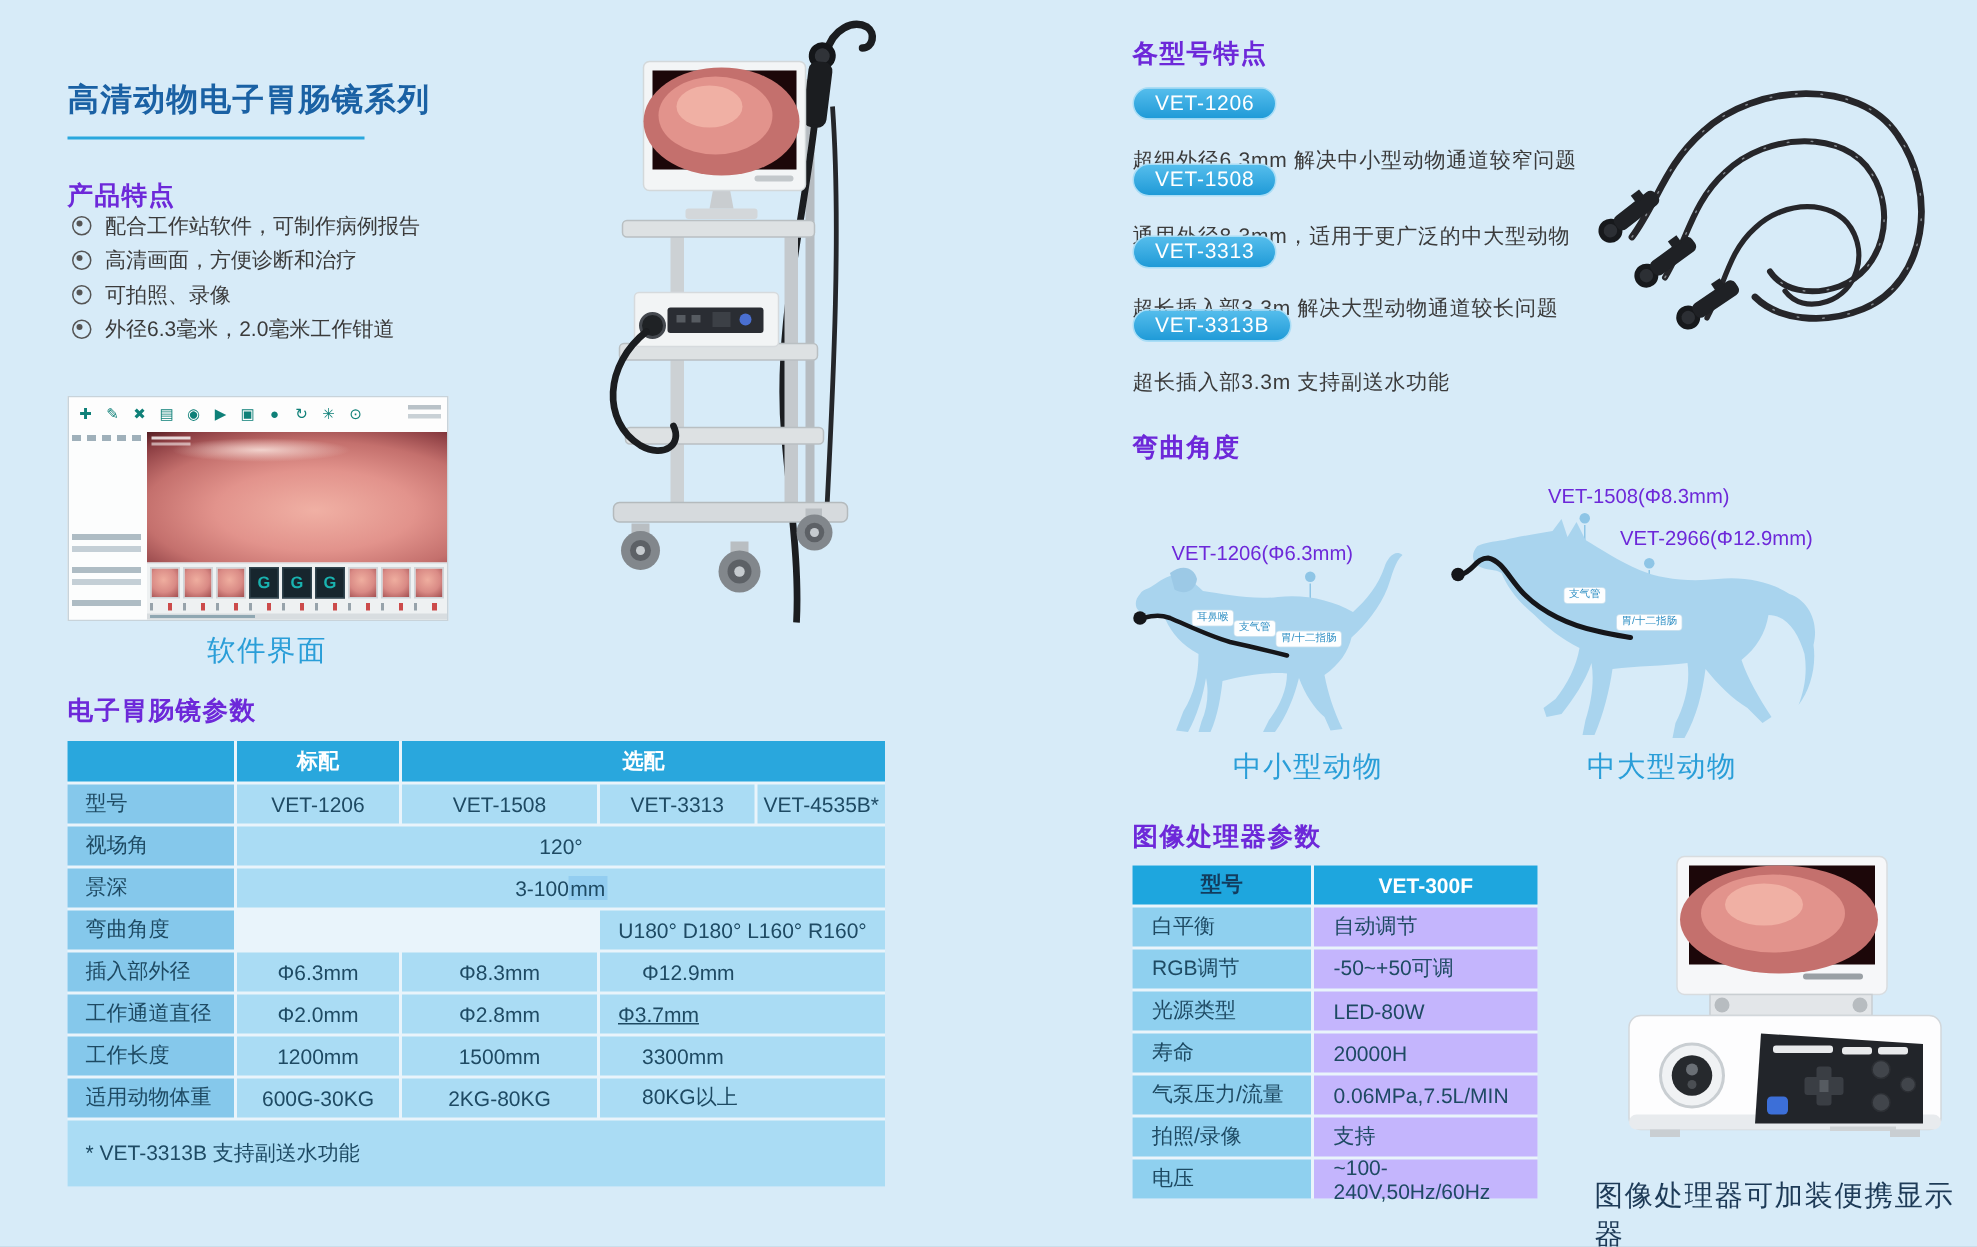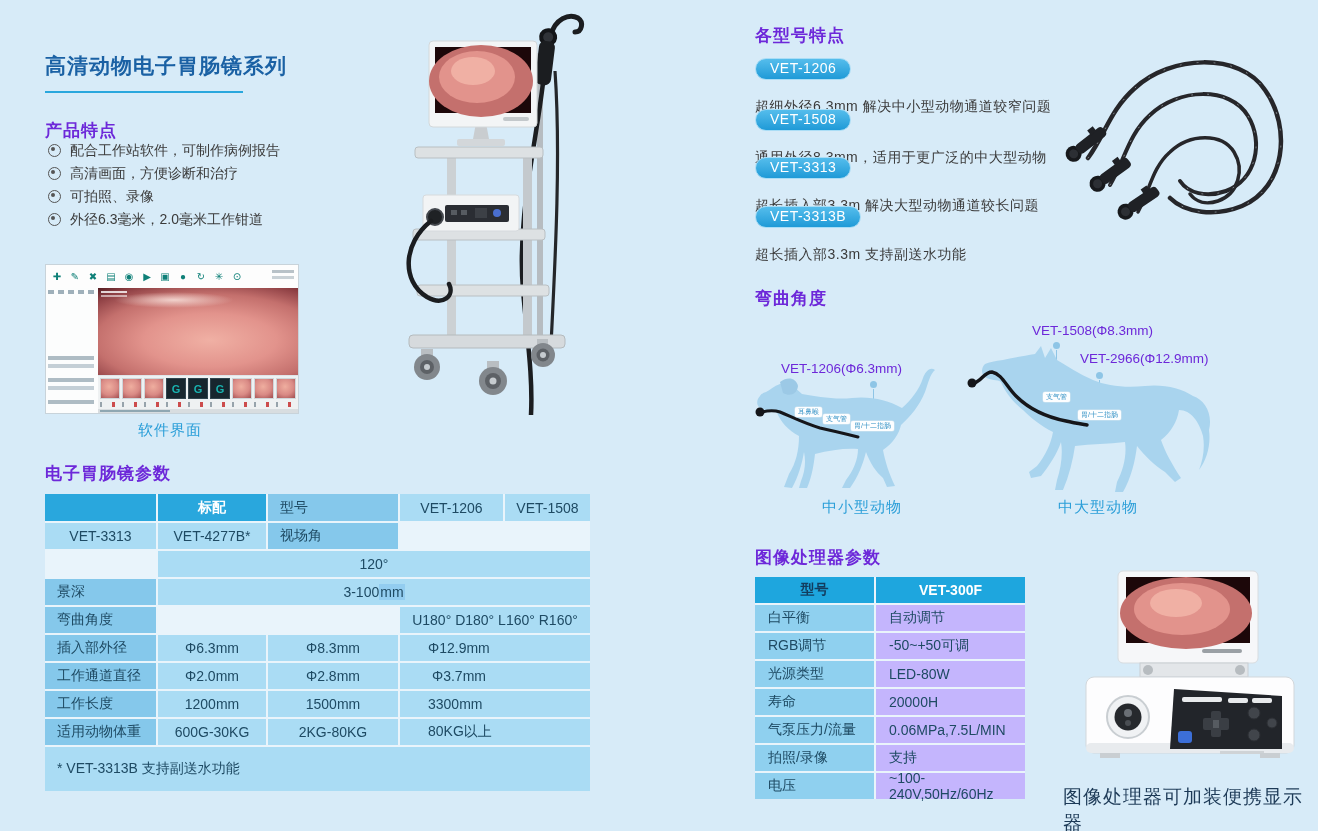--- a/index.html
+++ b/index.html
@@ -29,21 +29,21 @@
       radial-gradient(ellipse 95% 85% at 56% 58%, #f0b0a4 0%, #e2938c 35%, #c4706d 60%, #8a3c41 80%, #401318 94%, #1c0709 100%);}
   .endo-hl{position:absolute;left:8%;top:4%;width:60%;height:18%;background:radial-gradient(ellipse at 50% 50%, rgba(248,226,220,.85), rgba(248,226,220,0) 70%);}
   .sw-osd{position:absolute;left:3px;top:3px;width:26px;height:2px;background:rgba(255,255,255,.8);box-shadow:0 4px 0 rgba(255,255,255,.55);}
   .sw-strip{position:absolute;left:52px;right:0;bottom:0;height:37px;background:#eef1f2;border-top:1px solid #dfe5e9;}
   .sw-thumbs{position:absolute;left:2px;top:2px;display:flex;gap:2px;}
   .thumb{width:20px;height:21px;background:radial-gradient(circle at 45% 40%, #efae9f 0%, #d98a85 55%, #a14d4f 100%);border:1px solid #cfd6da;box-sizing:border-box;}
   .thumb.logo{background:#17262e;display:flex;align-items:center;justify-content:center;color:#19b3b0;font-size:11px;font-weight:bold;border-color:#30444e;}
   .sw-nums{position:absolute;left:2px;top:26px;width:198px;height:5px;background:repeating-linear-gradient(90deg,#97a3ab 0 2px,transparent 2px 12px,#cc4b4b 12px 15px,transparent 15px 22px);}
   .sw-scroll{position:absolute;left:0;bottom:0;right:0;height:4px;background:#d8dde0;}
   .sw-scroll::after{content:"";position:absolute;left:2px;top:1px;width:70px;height:2px;background:#8fa7b2;}
-  .caption-blue{font-size:15px;color:#2a9ed8;letter-spacing:1px;}
+  .caption-blue{font-size:19px;color:#2a9ed8;letter-spacing:1px;}
   
   .spec-table{left:45px;top:494px;display:grid;grid-template-columns:111px 108px 130px 103px 85px;grid-template-rows:27px repeat(8,26px) 44px;gap:2px;background:#e9f4fb;font-size:14px;color:#1e4a63;}
   .cell{display:flex;align-items:center;background:#aadcf4;padding:0 6px;box-sizing:border-box;}
   .cell.center{justify-content:center;padding:0;}
   .cell.lab{background:#85c8eb;padding-left:12px;}
   .cell.head{background:#29a7dd;color:#ffffff;font-weight:bold;justify-content:center;padding:0;}
   .hl{background:#93cdf0;padding:0 1px;}
   .span2a{grid-column:2 / span 2;}
   .span2b{grid-column:4 / span 2;}
   .span4{grid-column:2 / span 4;}
@@ -139,26 +139,27 @@
       <div class="sw-nums"></div>
       <div class="sw-scroll"></div>
     </div>
   </div>
   <div class="abs caption-blue" style="left:138px;top:421px;">软件界面</div>
 
   <div class="abs h-section" style="left:45px;top:462px;">电子胃肠镜参数</div>
   <div class="abs spec-table">
     <div class="cell head"></div>
     <div class="cell head">标配</div>
+    <div class="cell head span3">选配</div>
 
     <div class="cell lab">型号</div>
     <div class="cell center">VET-1206</div>
     <div class="cell center">VET-1508</div>
     <div class="cell center">VET-3313</div>
-    <div class="cell center">VET-4277B*</div>
+    <div class="cell center">VET-4535B*</div>
 
     <div class="cell lab">视场角</div>
     <div class="cell center span4">120°</div>
 
     <div class="cell lab">景深</div>
     <div class="cell center span4">
         <span>3-100</span>
         <span class="hl">mm</span>
       </div>
 
@@ -166,21 +167,21 @@
     <div class="cell center span2b">U180° D180° L160° R160°</div>
 
     <div class="cell lab">插入部外径</div>
     <div class="cell center">Φ6.3mm</div>
     <div class="cell center">Φ8.3mm</div>
     <div class="cell span2b" style="padding-left:28px;">Φ12.9mm</div>
 
     <div class="cell lab">工作通道直径</div>
     <div class="cell center">Φ2.0mm</div>
     <div class="cell center">Φ2.8mm</div>
-    <div class="cell span2b" style="padding-left:32px;">Φ3.7mm</div>
+    <div class="cell span2b" style="padding-left:12px;text-decoration:underline;">Φ3.7mm</div>
 
     <div class="cell lab">工作长度</div>
     <div class="cell center">1200mm</div>
     <div class="cell center">1500mm</div>
     <div class="cell span2b" style="padding-left:28px;">3300mm</div>
 
     <div class="cell lab">适用动物体重</div>
     <div class="cell center">600G-30KG</div>
     <div class="cell center">2KG-80KG</div>
     <div class="cell span2b" style="padding-left:28px;">80KG以上</div>

